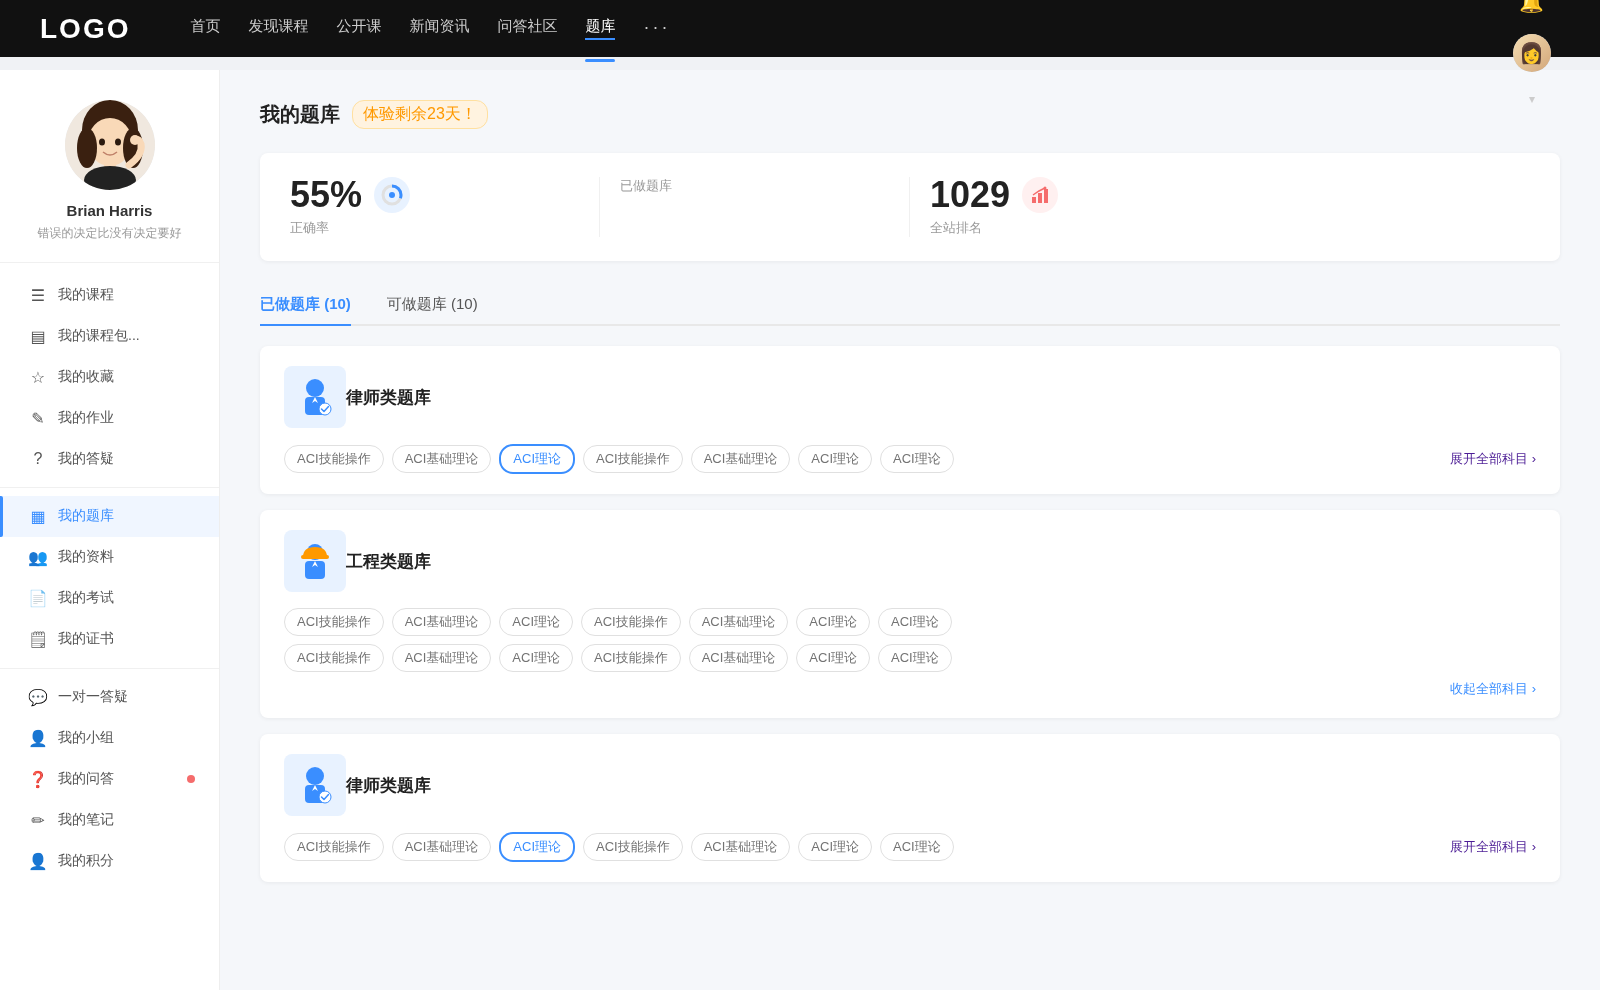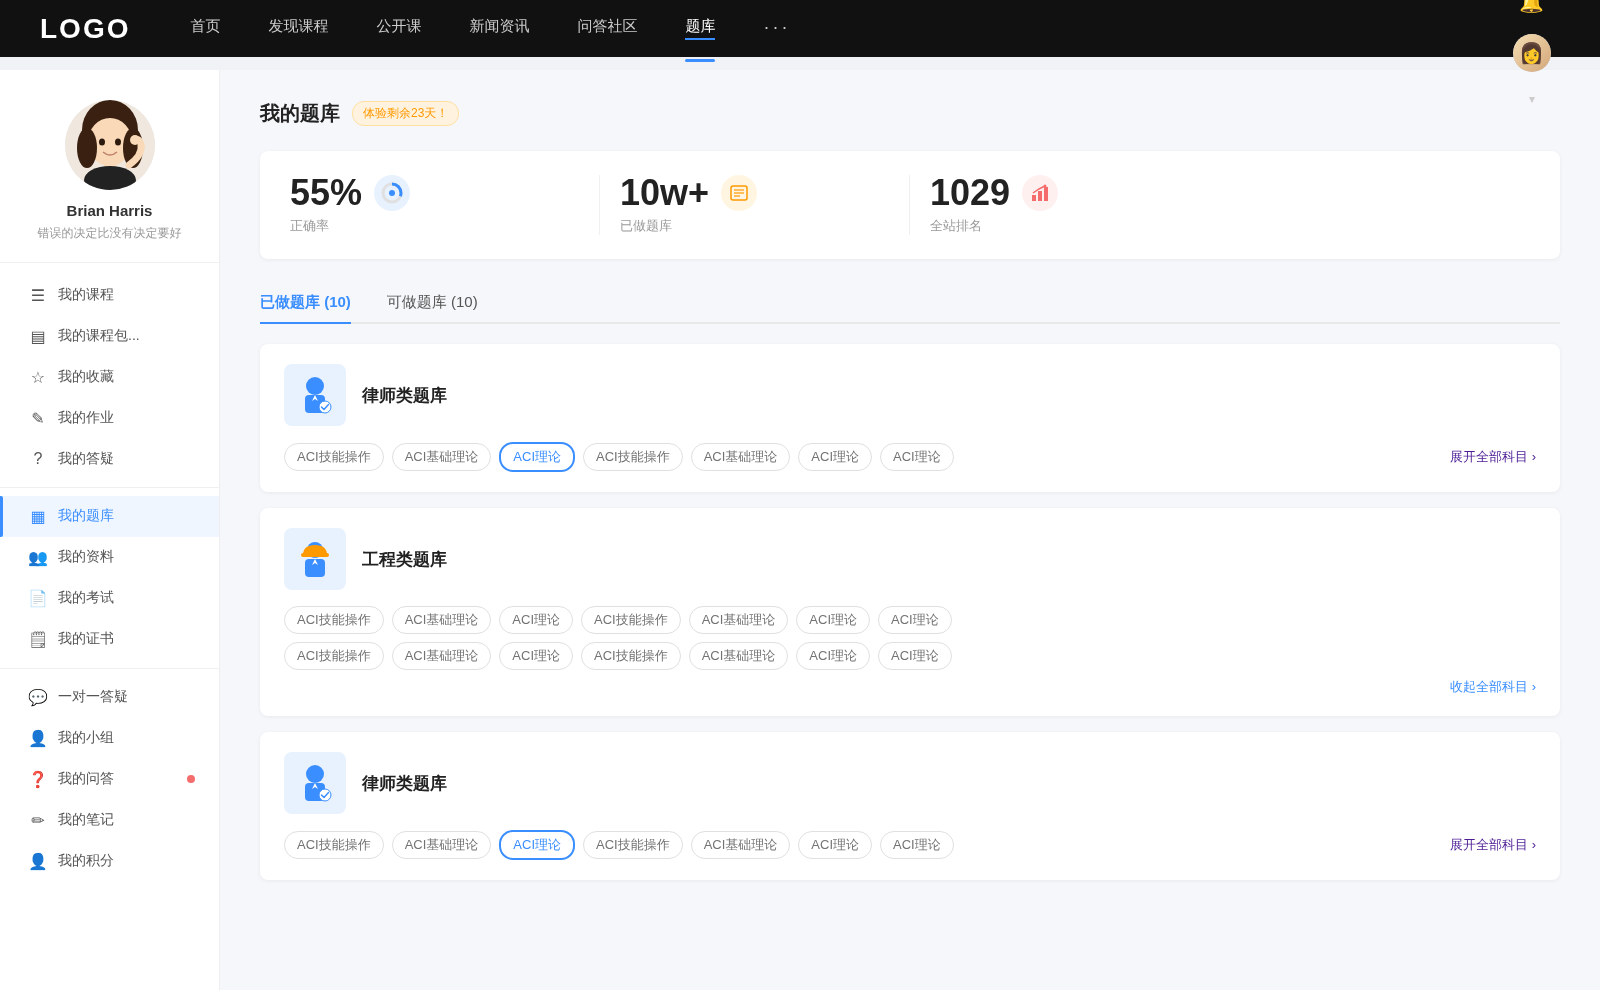--- a/index.html
+++ b/index.html
@@ -4,21 +4,21 @@
   <style>
     * { box-sizing: border-box; margin: 0; padding: 0; }
     body { font-family: -apple-system, BlinkMacSystemFont, 'PingFang SC', 'Microsoft YaHei', sans-serif; background: #f0f2f5; min-height: 990px; }
 
     
     .navbar {
       background: #111; height: 57px; display: flex; align-items: center;
       padding: 0 40px; position: fixed; top: 0; left: 0; right: 0; z-index: 100;
     }
     .nav-logo { color: #fff; font-size: 28px; font-weight: 900; letter-spacing: 2px; margin-right: 60px; }
-    .nav-links { display: flex; gap: 48px; flex: 1; }
+    .nav-links { display: flex; gap: 28px; flex: 1; }
     .nav-link { color: #ccc; font-size: 15px; cursor: pointer; text-decoration: none; }
     .nav-link.active { color: #fff; border-bottom: 2px solid #3a8eff; padding-bottom: 2px; }
     .nav-right { display: flex; align-items: center; gap: 20px; flex-direction: column; }
     .nav-app { color: #ccc; font-size: 14px; cursor: pointer; }
     .nav-bell { position: relative; cursor: pointer; }
     .nav-bell-icon { font-size: 20px; color: #ccc; }
     .nav-bell-dot { position: absolute; top: -2px; right: -2px; width: 8px; height: 8px; background: #f56c6c; border-radius: 50%; }
     .nav-avatar { width: 38px; height: 38px; border-radius: 50%; background: #ccc; overflow: hidden; cursor: pointer; }
     .nav-chevron { color: #ccc; font-size: 12px; cursor: pointer; }
     .nav-dots { color: #ccc; font-size: 18px; cursor: pointer; letter-spacing: 3px; }
@@ -51,21 +51,21 @@
     .menu-divider { height: 1px; background: #f0f0f0; margin: 8px 0; }
 
     
     .main-content { flex: 1; padding: 30px 40px; overflow-y: auto; background: #f5f7fa; }
 
     
     .page-header { display: flex; align-items: center; gap: 12px; margin-bottom: 24px; }
     .page-title { font-size: 20px; font-weight: 700; color: #222; }
     .trial-badge {
       background: #fff3e0; color: #f90; border: 1px solid #ffe0a0;
-      font-size: 12px; padding: 3px 10px; border-radius: 12px;
+      font-size: 16px; padding: 3px 10px; border-radius: 12px;
     }
 
     
     .stats-row {
       background: #fff; border-radius: 8px; padding: 24px 30px;
       display: grid; grid-template-columns: 1fr 1fr 1fr 1fr;
       gap: 0; margin-bottom: 24px; box-shadow: 0 1px 4px rgba(0,0,0,0.06);
     }
     .stat-item { text-align: left; padding: 0 20px; border-right: 1px solid #f0f0f0; }
     .stat-item:first-child { padding-left: 0; }
@@ -88,21 +88,21 @@
       font-size: 15px; padding: 10px 0; margin-right: 36px; cursor: pointer;
       color: #555; border-bottom: 2px solid transparent; margin-bottom: -2px;
     }
     .tab-item.active { color: #3a8eff; border-bottom: 2px solid #3a8eff; font-weight: 600; }
 
     
     .qbank-card {
       background: #fff; border-radius: 8px; padding: 20px 24px;
       margin-bottom: 16px; box-shadow: 0 1px 4px rgba(0,0,0,0.06);
     }
-    .qbank-header { display: flex; align-items: center; gap: 16px; margin-bottom: 16px; }
+    .qbank-header { display: flex; align-items: center; gap: 0; margin-bottom: 16px; }
     .qbank-avatar {
       width: 62px; height: 62px; border-radius: 8px; background: #e8f2ff;
       display: flex; align-items: center; justify-content: center; flex-shrink: 0;
     }
     .qbank-name { font-size: 17px; font-weight: 600; color: #222; }
     .tag {
       padding: 4px 12px; border-radius: 14px; font-size: 13px;
       border: 1px solid #e0e0e0; color: #737373; cursor: pointer; background: #fff;
     }
     .tag.active { border: 2px solid #3a8eff; color: #3a8eff; background: #fff; font-weight: 500; }
@@ -266,31 +266,20 @@
               <circle cx="11" cy="11" r="9" fill="none" stroke="#3a8eff" stroke-width="3" stroke-dasharray="31.4 56.5" stroke-dashoffset="14" transform="rotate(-90 11 11)"></circle>
               <circle cx="11" cy="11" r="3" fill="#3a8eff"></circle>
             </svg>
           </div>
         </div>
         <div class="stat-label">正确率</div>
       </div>
 
 
       <div class="stat-item">
-        <div class="stat-top">
-          <span class="stat-value">10w+</span>
-          <div class="stat-icon-circle stat-icon-orange">
-            <svg width="20" height="20" viewBox="0 0 20 20">
-              <rect x="2" y="3" width="16" height="14" rx="2" fill="none" stroke="#f90" stroke-width="1.5"></rect>
-              <line x1="5" y1="7" x2="15" y2="7" stroke="#f90" stroke-width="1.2"></line>
-              <line x1="5" y1="10" x2="15" y2="10" stroke="#f90" stroke-width="1.2"></line>
-              <line x1="5" y1="13" x2="11" y2="13" stroke="#f90" stroke-width="1.2"></line>
-            </svg>
-          </div>
-        </div>
         <div class="stat-label">已做题库</div>
       </div>
 
       <div class="stat-item">
         <div class="stat-top">
           <span class="stat-value">1029</span>
           <div class="stat-icon-circle stat-icon-red">
             <svg width="20" height="20" viewBox="0 0 20 20">
               <rect x="2" y="12" width="4" height="6" fill="#f56c6c"></rect>
               <rect x="8" y="8" width="4" height="10" fill="#f56c6c"></rect>

